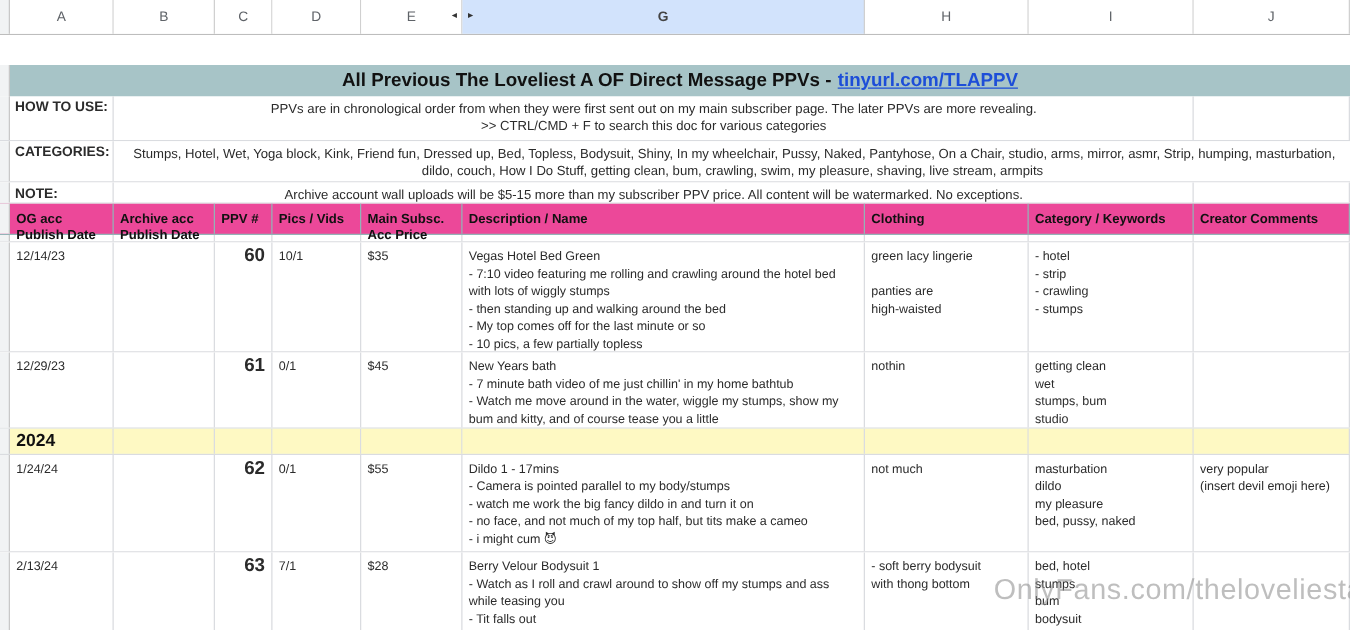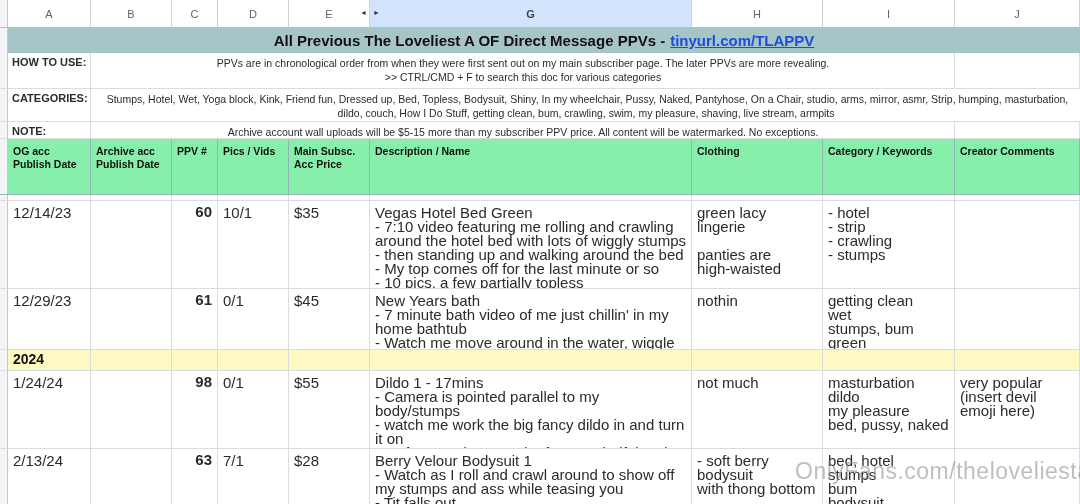--- a/index.html
+++ b/index.html
@@ -16,40 +16,40 @@
   
   .colstrip { height:28px; background:#fff; border-bottom:1px solid #bdbdbd; }
   .colstrip .corner { background:#f1f3f4; }
   .colhead { display:flex; align-items:center; justify-content:center; position:relative;
              font-size:11px; color:#5f6368; border-right:1px solid #d0d0d0; background:#fff; }
   .colhead.sel { background:#d2e3fc; color:#444; font-weight:bold; }
   .harrow { position:absolute; top:9px; font-size:7px; color:#333; }
   .harrow.l { right:2px; } .harrow.r { left:3px; }
 
   
-  .titlerow { height:25px; }
+  .titlerow { height:25px;margin-top:24px; }
   .titleband { flex:1; background:#a7c4c7; display:flex; align-items:center; justify-content:center;
                font-size:15px; font-weight:bold; color:#111; }
   .titleband a { color:#1d4ed8; text-decoration:underline; margin-left:5px; cursor:pointer; }
 
   
   .inforow { background:#fff; border-bottom:1px solid #dadce0; }
   .infolabel { font-weight:bold; font-size:11px; padding:3px 2px 0 4px; border-right:1px solid #dadce0; }
   .infotext { font-size:10.5px; line-height:14px; padding:3px 4px 0 5px; white-space:pre-wrap;
               border-right:1px solid #dadce0;text-align:center; }
   .w864{width:864px;flex:0 0 864px} .w989{width:989px;flex:0 0 989px; border-right:none;}
   .r-howto{height:36px} .r-cats{height:33px} .r-note{height:17px}
 
   
-  .thead { height:56px; background:#86efac; border-bottom:1px solid #93b3b7; }
+  .thead { height:25px; background:#ec4899; border-bottom:1px solid #93b3b7; }
   .th { font-size:10.5px; font-weight:bold; color:#111; padding:6px 4px 0 5px; line-height:13px;
         border-right:1px solid #93b3b7; }
 
   
-  .cell { font-size:15px; line-height:14px; padding:5px 5px 0 5px; white-space:pre-wrap;
+  .cell { font-size:10px; line-height:14px; padding:5px 5px 0 5px; white-space:pre-wrap;
           border-right:1px solid #dadce0; overflow:hidden; }
   .datarow { border-bottom:1px solid #dadce0; background:#fff; }
   .sliver { height:6px; }
   .r60{height:88px} .r61{height:61px} .r62{height:78px} .r63{height:71px}
   .ppv { font-weight:bold; font-size:15px; text-align:right; padding-top:4px; }
 
   
   .yearrow { height:21px; background:#e4edee; border-bottom:1px solid #dadce0; }
   .yearrow .cell { background:#fef9c3; font-weight:bold; font-size:14px; padding-top:2px; color:#111; }
 
@@ -177,42 +177,42 @@
     <div class="cell cC ppv">61</div>
     <div class="cell cD">0/1</div>
     <div class="cell cE">$45</div>
     <div class="cell cG">New Years bath
 - 7 minute bath video of me just chillin' in my home bathtub
 - Watch me move around in the water, wiggle my stumps, show my bum and kitty, and of course tease you a little</div>
     <div class="cell cH">nothin</div>
     <div class="cell cI">getting clean
 wet
 stumps, bum
-green</div>
+studio</div>
     <div class="cell cJ"></div>
   </div>
 
   <div class="row yearrow">
     <div class="gutter"></div>
     <div class="cell cA">2024</div>
     <div class="cell cB"></div>
       <div class="cell cC"></div>
     <div class="cell cD"></div>
       <div class="cell cE"></div>
     <div class="cell cG"></div>
       <div class="cell cH"></div>
     <div class="cell cI"></div>
       <div class="cell cJ"></div>
   </div>
 
   <div class="row datarow r62">
     <div class="gutter"></div>
     <div class="cell cA">1/24/24</div>
     <div class="cell cB"></div>
-    <div class="cell cC ppv">98</div>
+    <div class="cell cC ppv">62</div>
     <div class="cell cD">0/1</div>
     <div class="cell cE">$55</div>
     <div class="cell cG">Dildo 1 - 17mins
 - Camera is pointed parallel to my body/stumps
 - watch me work the big fancy dildo in and turn it on
 - no face, and not much of my top half, but tits make a cameo
 - i might cum 😈</div>
     <div class="cell cH">not much</div>
     <div class="cell cI">masturbation
 dildo

